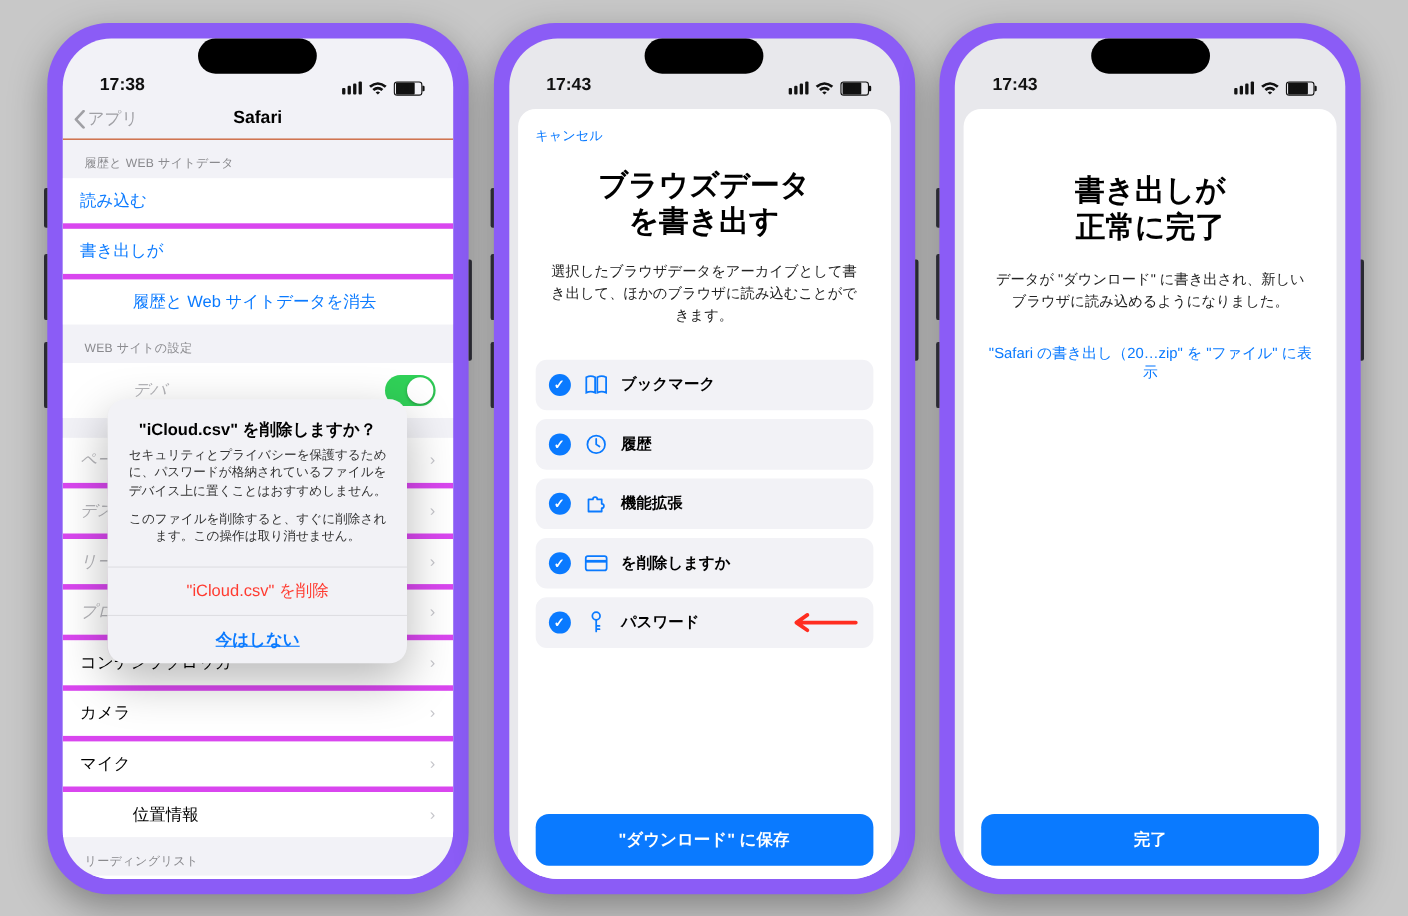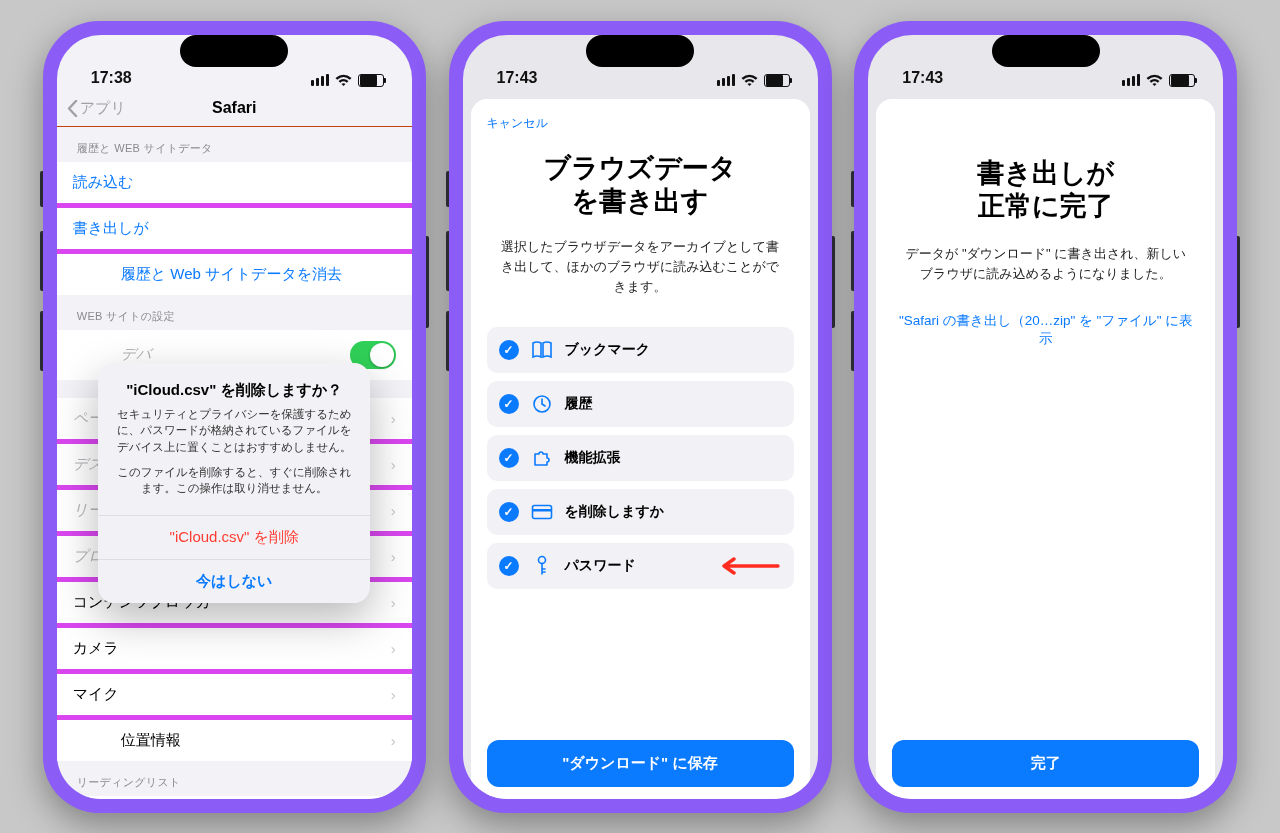--- a/index.html
+++ b/index.html
@@ -35,21 +35,21 @@
   .chev{ color:#c5c5ca; font-size:15px;}
   .toggle{ width:46px; height:28px; background:#30d158; border-radius:14px; position:relative;}
   .toggle::after{ content:""; position:absolute; right:2px; top:2px; width:24px; height:24px; background:#fff; border-radius:50%; box-shadow:0 1px 3px rgba(0,0,0,.3);}
   .dimmed{ color:#b5b5b9;font-style:italic;}
   .alert{ position:absolute; left:50%; top:328px; transform:translateX(-50%); width:272px; background:#f2f2f6; border-radius:16px; box-shadow:0 16px 44px rgba(0,0,0,.28); z-index:20; overflow:hidden; backdrop-filter:blur(10px);}
   .alert .a-body{ padding:18px 14px 10px; text-align:center;}
   .alert .a-title{ font-size:15px; font-weight:700; margin-bottom:6px;}
   .alert .a-msg{ font-size:11.5px; color:#333; line-height:1.45; margin-bottom:8px;}
   .alert .a-btn{ border-top:1px solid #dedee2; padding:12px 0; text-align:center; font-size:15px;}
   .a-destructive{ color:#ff3b30;}
-  .a-cancel{ color:#0a7aff; font-weight:600;}
+  .a-cancel{ color:#0a7aff; font-weight:600;text-decoration:underline;}
 
   
   .sheet{ margin:8px 8px 0; background:#fff; border-radius:16px 16px 0 0; height:calc(100% - 60px); padding:14px 16px 16px; display:flex; flex-direction:column;}
   .sheet-cancel{ color:#0a7aff; font-size:12px; padding:2px 0 6px;}
   .sheet h1{ font-size:27px; font-weight:700; text-align:center; margin:14px 0 6px; line-height:1.25;}
   .sheet .desc{ font-size:13px; text-align:center; color:#222; line-height:1.55; margin:12px 8px 6px;}
   .opt-list{ margin:24px 0 0; display:flex; flex-direction:column; gap:8px;}
   .opt{ background:#f2f2f6; border-radius:10px; padding:12px 12px; display:flex; align-items:center; gap:12px; font-size:14px; font-weight:600; position:relative;}
   .chk{ width:20px; height:20px; background:#0a7aff; border-radius:50%; display:flex; align-items:center; justify-content:center; color:#fff; font-size:12px; font-weight:700;}
   .oi{ width:22px; height:22px; color:#0a7aff; display:flex; align-items:center; justify-content:center;}

